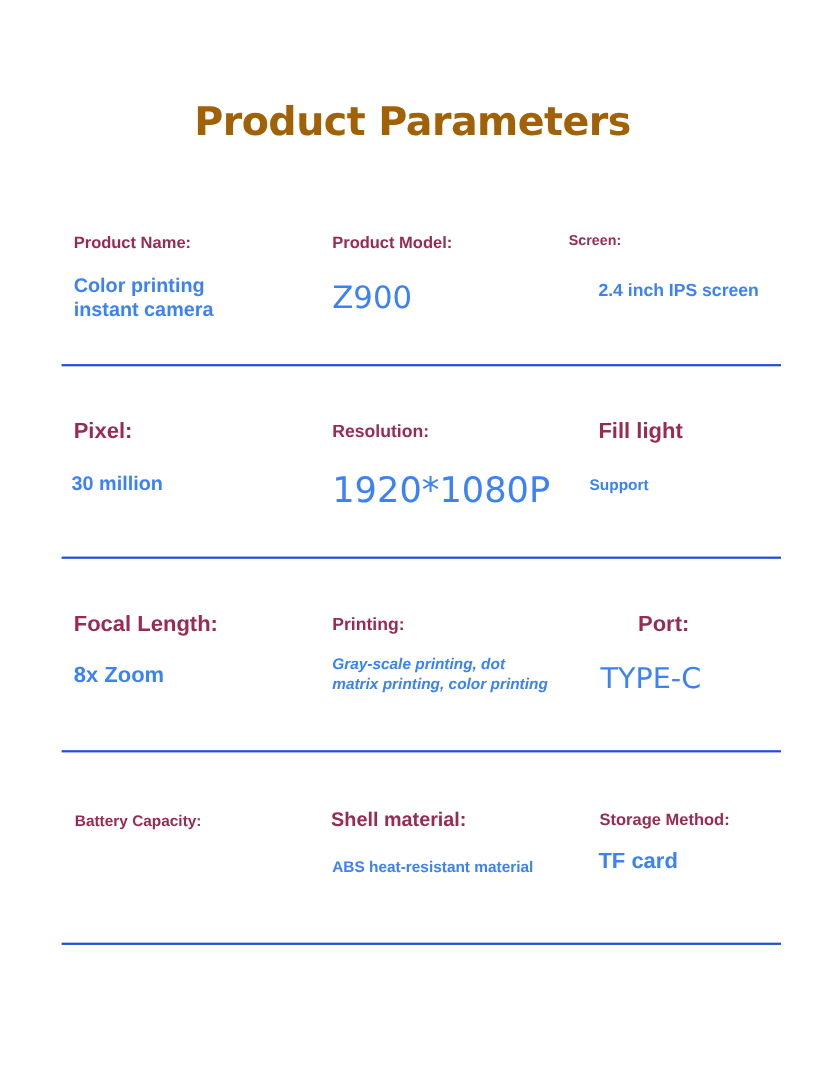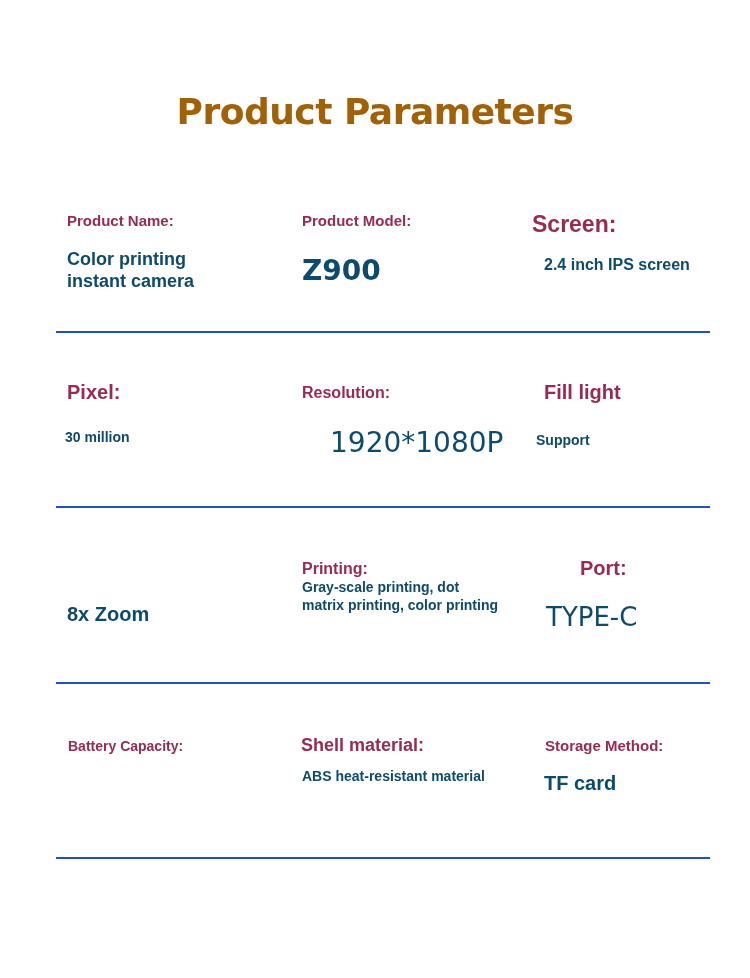--- a/index.html
+++ b/index.html
@@ -3,53 +3,54 @@
 <meta charset="utf-8">
 <style>
   html, body { margin: 0; padding: 0; background: #ffffff; }
   body { width: 750px; height: 978px; position: relative; overflow: hidden;
          font-family: "DejaVu Sans", sans-serif; }
   .title { position: absolute; top: 91px; left: 0; width: 750px; text-align: center;
            font-size: 36px; font-weight: bold; color: #a16207; letter-spacing: -0.5px; }
   .row { position: absolute; left: 56px; width: 654px; border-bottom: 2px solid #1d4ed8; }
   .cell { position: absolute; }
   .lbl { color: #9a2a52; font-weight: bold; white-space: nowrap; font-family: "Liberation Sans", sans-serif; }
-  .val { color: #0c4a6e; font-weight: bold; font-family: "Liberation Sans", sans-serif; }
+  .val { color: #3b82f6; font-weight: bold; font-family: "Liberation Sans", sans-serif; }
   .val.thin { font-weight: normal; font-family: "DejaVu Sans", sans-serif; }
 </style>
 </head>
 <body>
 
 <div class="title">Product Parameters</div>
 
 <div class="row" style="top:190px;height:141px;">
   <div class="cell lbl" style="left:11px;top:22px;font-size:15px;">Product Name:</div>
   <div class="cell val" style="left:11px;top:58px;font-size:18px;width:150px;line-height:22px;">Color printing instant camera</div>
   <div class="cell lbl" style="left:246px;top:22px;font-size:15px;">Product Model:</div>
-  <div class="cell val thin" style="left:246px;top:64px;font-size:28px;font-weight:bold;">Z900</div>
-  <div class="cell lbl" style="left:476px;top:21px;font-size:23px;">Screen:</div>
+  <div class="cell val thin" style="left:246px;top:64px;font-size:28px;">Z900</div>
+  <div class="cell lbl" style="left:461px;top:21px;font-size:13px;">Screen:</div>
   <div class="cell val" style="left:488px;top:66px;font-size:16px;">2.4 inch IPS screen</div>
 </div>
 
 <div class="row" style="top:333px;height:173px;">
   <div class="cell lbl" style="left:11px;top:48px;font-size:20px;">Pixel:</div>
-  <div class="cell val" style="left:9px;top:96px;font-size:14px;">30 million</div>
+  <div class="cell val" style="left:9px;top:96px;font-size:18px;">30 million</div>
   <div class="cell lbl" style="left:246px;top:51px;font-size:16px;">Resolution:</div>
-  <div class="cell val thin" style="left:246px;top:93px;font-size:28px;margin-left:28px;">1920*1080P</div>
+  <div class="cell val thin" style="left:246px;top:93px;font-size:32px;">1920*1080P</div>
   <div class="cell lbl" style="left:488px;top:48px;font-size:20px;">Fill light</div>
   <div class="cell val" style="left:480px;top:99px;font-size:14px;">Support</div>
 </div>
 
 <div class="row" style="top:508px;height:174px;">
+  <div class="cell lbl" style="left:11px;top:49px;font-size:20px;">Focal Length:</div>
   <div class="cell val" style="left:11px;top:95px;font-size:20px;">8x Zoom</div>
   <div class="cell lbl" style="left:246px;top:52px;font-size:16px;">Printing:</div>
-  <div class="cell val" style="left:246px;top:70px;font-size:14px;width:200px;line-height:18px;">Gray-scale printing, dot matrix printing, color printing</div>
+  <div class="cell val" style="left:246px;top:86px;font-size:14px;width:200px;line-height:18px;font-style:italic;">Gray-scale printing, dot matrix printing, color printing</div>
   <div class="cell lbl" style="left:488px;top:49px;font-size:20px;margin-left:36px;">Port:</div>
   <div class="cell val thin" style="left:490px;top:94px;font-size:26px;">TYPE-C</div>
 </div>
 
 <div class="row" style="top:684px;height:173px;">
   <div class="cell lbl" style="left:12px;top:54px;font-size:14px;">Battery Capacity:</div>
   <div class="cell lbl" style="left:245px;top:51px;font-size:18px;">Shell material:</div>
-  <div class="cell val" style="left:246px;top:84px;font-size:14px;">ABS heat-resistant material</div>
+  <div class="cell val" style="left:246px;top:96px;font-size:14px;">ABS heat-resistant material</div>
   <div class="cell lbl" style="left:489px;top:53px;font-size:15px;">Storage Method:</div>
   <div class="cell val" style="left:488px;top:88px;font-size:20px;">TF card</div>
 </div>
 
 </body></html>

